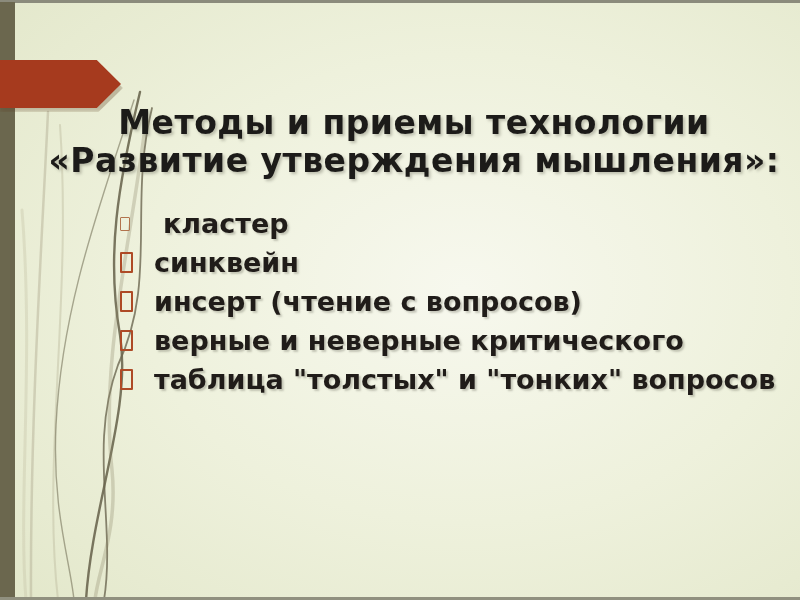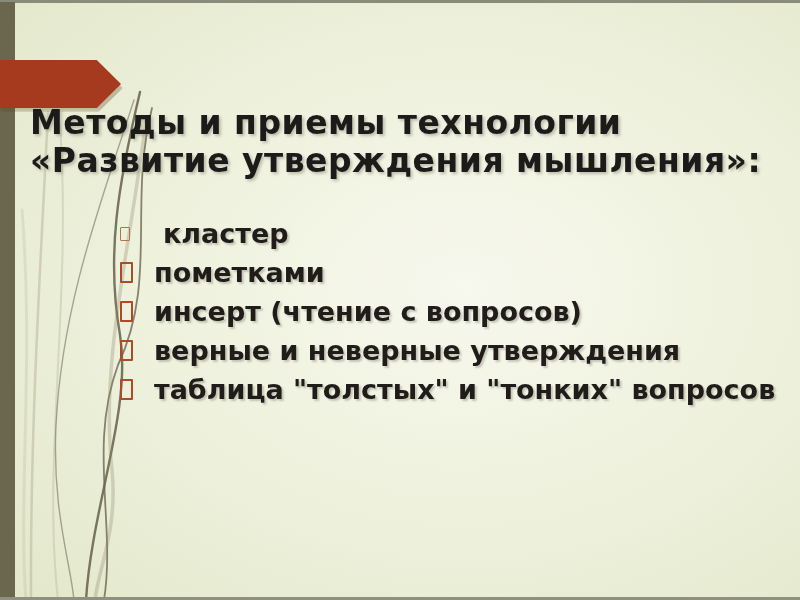--- a/index.html
+++ b/index.html
@@ -20,26 +20,26 @@
     clip-path:polygon(0 0, 80% 0, 100% 50%, 80% 100%, 0 100%);
   }
   .arrow-shadow{
     position:absolute;left:0;top:64px;width:123px;height:48px;
     background:rgba(90,60,30,0.30);
     clip-path:polygon(0 0, 80% 0, 100% 50%, 80% 100%, 0 100%);
     filter:blur(2px);
   }
   .title{
     position:absolute;left:30px;right:2px;top:104px;
-    text-align:left;font-weight:bold;color:#1c1b19;
+    text-align:center;font-weight:bold;color:#1c1b19;
     font-size:33px;line-height:38px;letter-spacing:0.5px;
     text-shadow:2px 2px 3px rgba(110,110,95,0.40);
   }
   .bullet-list{
-    position:absolute;left:120px;top:214px;right:40px;
+    position:absolute;left:120px;top:204px;right:40px;
   }
   .row{display:flex;align-items:center;height:39px;}
   .bullet{
     flex:0 0 auto;width:9px;height:17px;margin-right:21px;
     border:2px solid #ae4a26;border-radius:1px;background:transparent;
   }
   .row.first .bullet{width:8px;height:12px;border-width:1px;border-color:#b2734d;}
   .row.first .label{margin-left:12px;}
   .label{
     font-weight:bold;color:#201c19;font-size:27px;white-space:nowrap;
@@ -73,29 +73,29 @@
     <div>«Развитие утверждения мышления»:</div>
   </div>
 
   <div class="bullet-list">
     <div class="row first">
       <span class="bullet"></span>
       <span class="label">кластер</span>
     </div>
     <div class="row">
       <span class="bullet"></span>
-      <span class="label">пометками</span>
+      <span class="label">синквейн</span>
     </div>
     <div class="row">
       <span class="bullet"></span>
       <span class="label">инсерт (чтение с вопросов)</span>
     </div>
     <div class="row">
       <span class="bullet"></span>
-      <span class="label">верные и неверные утверждения</span>
+      <span class="label">верные и неверные критического</span>
     </div>
     <div class="row">
       <span class="bullet"></span>
       <span class="label">таблица "толстых" и "тонких" вопросов</span>
     </div>
   </div>
 
   <div class="rule bottom"></div>
 </div>
 

